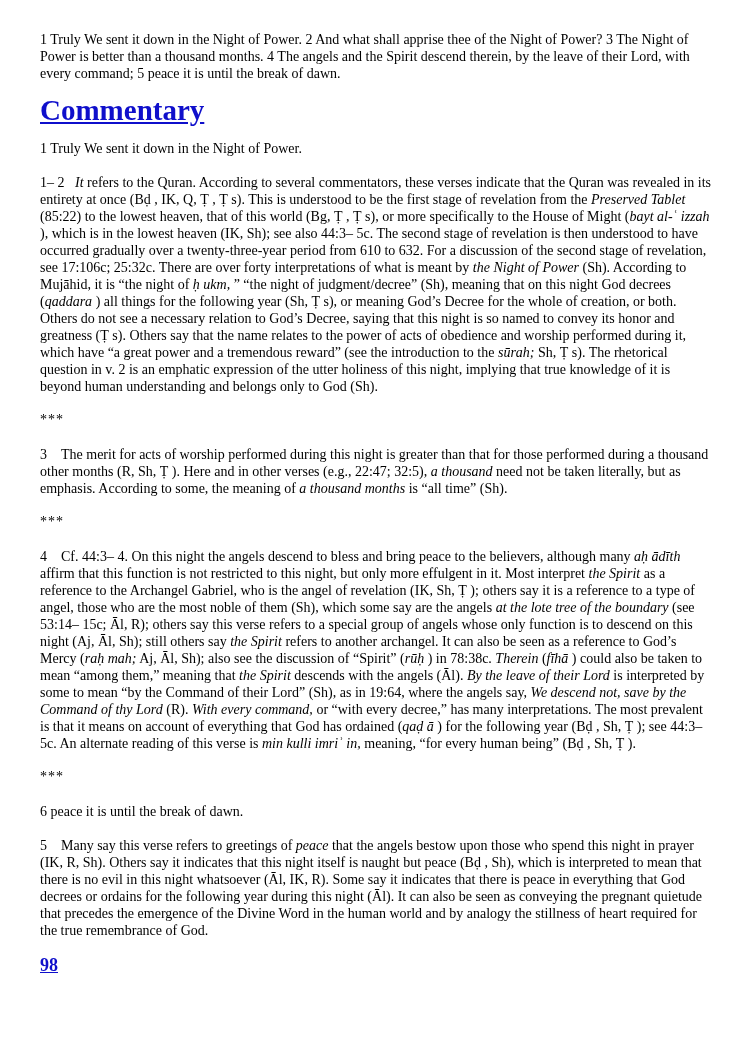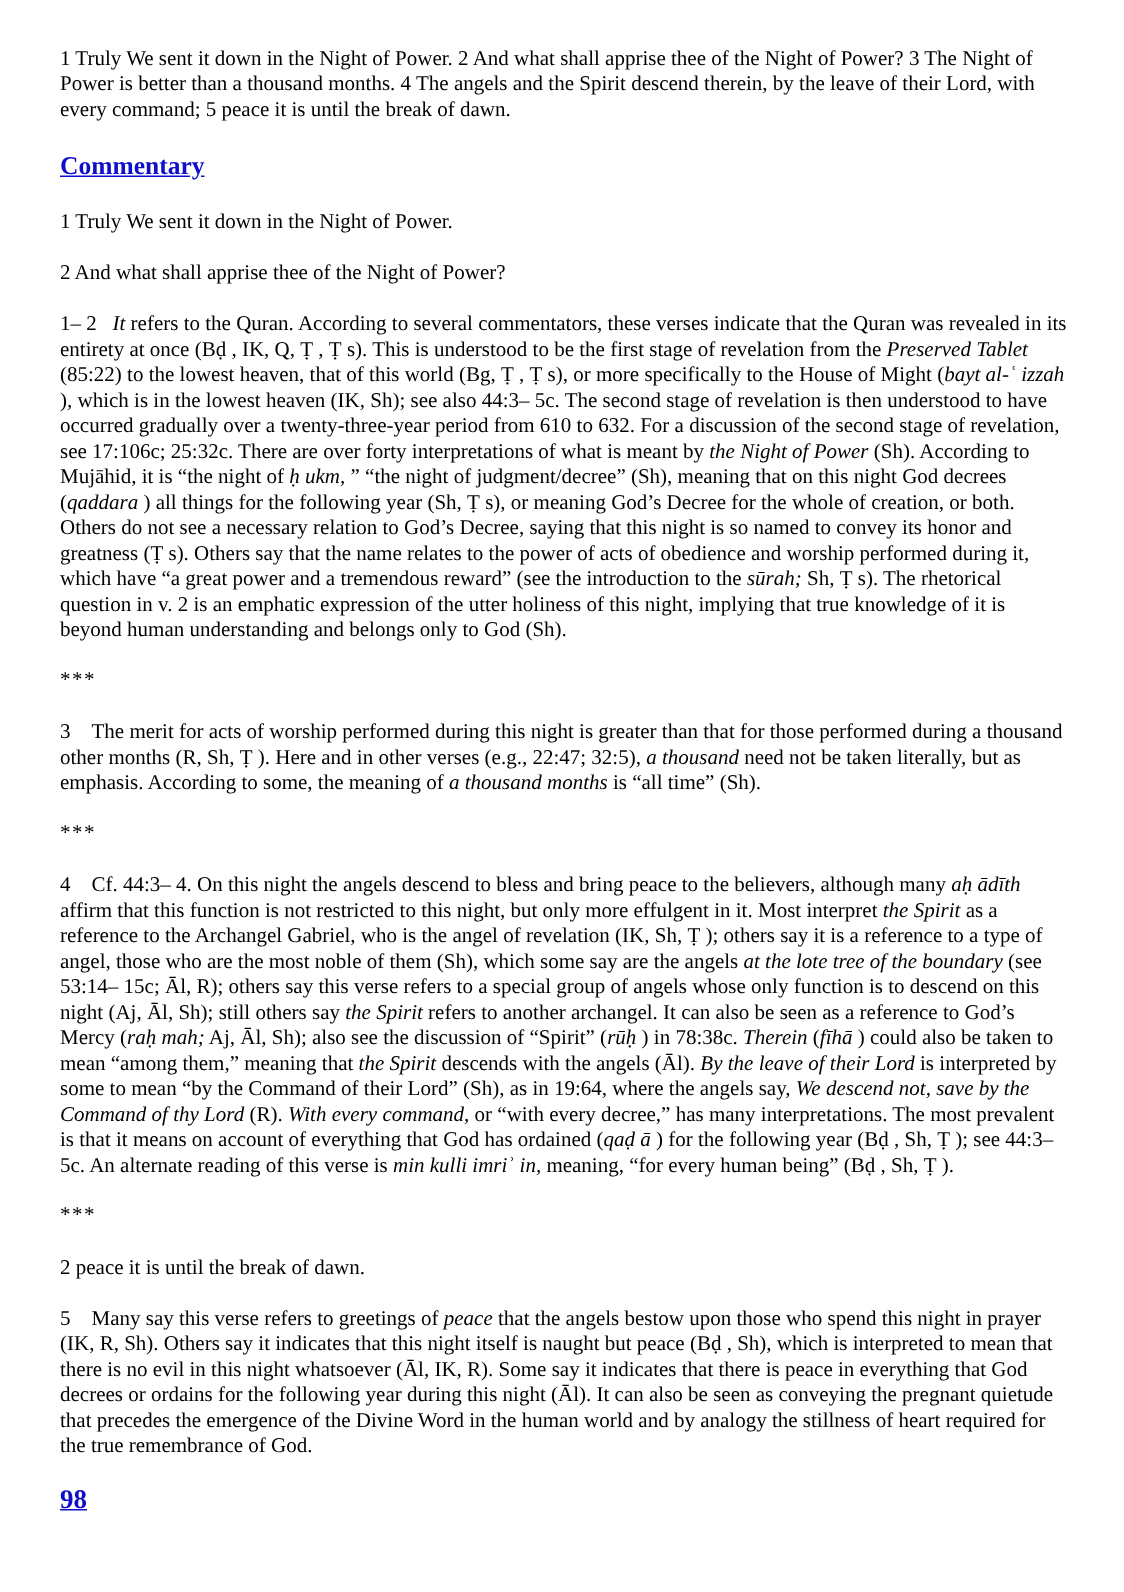--- a/index.html
+++ b/index.html
@@ -14,21 +14,21 @@
   .doc {
     padding: 31px 38px 0 40px;
     font-size: 14px;
     line-height: 17px;
     text-align: left;
   }
   .doc p { margin: 0 0 16px 0; }
   p.verse { margin: 0 0 17px 0; }
   p.separator { margin: 0 0 18px 0; letter-spacing: 1px; }
   h2.commentary-heading {
-    font-size: 17px;
+    font-size: 29px;
     line-height: 25px;
     font-weight: bold;
     margin: 3px 0 17px 0;
     color: #0f0fcb;
     text-decoration: underline;
     cursor: pointer;
   }
   .page-number {
     display: inline-block;
     margin: 2px 0 0 0;
@@ -45,25 +45,24 @@
 
 <div class="doc">
   <div>
       <p class="paragraph"><span>1 Truly We sent it down in the Night of Power. 2 And what shall apprise thee of the Night of Power? 3 The Night of Power is better than a thousand months. 4 The angels and the Spirit descend therein, by the leave of their Lord, with every command; 5 peace it is until the break of dawn.</span></p>
     </div>
 
   <h2 class="commentary-heading">Commentary</h2>
 
   <div>
       <p class="verse"><span>1 Truly We sent it down in the Night of Power.</span></p>
-      <p class="verse"><span>2 And what shall apprise thee of the Night of Power?</span></p>
       <p class="paragraph"><span>1– 2&nbsp;&nbsp;&nbsp;</span><i>It</i><span> refers to the Quran. According to several commentators, these verses indicate that the Quran was revealed in its entirety at once (Bḍ , IK, Q, Ṭ , Ṭ s). This is understood to be the first stage of revelation from the </span><i>Preserved Tablet</i><span> (85:22) to the lowest heaven, that of this world (Bg, Ṭ , Ṭ s), or more specifically to the House of Might (</span><i>bayt al-ʿ izzah</i><span> ), which is in the lowest heaven (IK, Sh); see also 44:3– 5c. The second stage of revelation is then understood to have occurred gradually over a twenty-three-year period from 610 to 632. For a discussion of the second stage of revelation, see 17:106c; 25:32c. There are over forty interpretations of what is meant by </span><i>the Night of Power</i><span> (Sh). According to Mujāhid, it is “the night of </span><i>ḥ ukm,</i><span> ” “the night of judgment/decree” (Sh), meaning that on this night God decrees (</span><i>qaddara</i><span> ) all things for the following year (Sh, Ṭ s), or meaning God’s Decree for the whole of creation, or both. Others do not see a necessary relation to God’s Decree, saying that this night is so named to convey its honor and greatness (Ṭ s). Others say that the name relates to the power of acts of obedience and worship performed during it, which have “a great power and a tremendous reward” (see the introduction to the </span><i>sūrah;</i><span> Sh, Ṭ s). The rhetorical question in v. 2 is an emphatic expression of the utter holiness of this night, implying that true knowledge of it is beyond human understanding and belongs only to God (Sh).</span></p>
       <p class="separator"><span>***</span></p>
       <p class="paragraph"><span>3&nbsp;&nbsp;&nbsp;&nbsp;The merit for acts of worship performed during this night is greater than that for those performed during a thousand other months (R, Sh, Ṭ ). Here and in other verses (e.g., 22:47; 32:5), </span><i>a thousand</i><span> need not be taken literally, but as emphasis. According to some, the meaning of </span><i>a thousand months</i><span> is “all time” (Sh).</span></p>
       <p class="separator"><span>***</span></p>
       <p class="paragraph"><span>4&nbsp;&nbsp;&nbsp;&nbsp;Cf. 44:3– 4. On this night the angels descend to bless and bring peace to the believers, although many </span><i>aḥ ādīth</i><span> affirm that this function is not restricted to this night, but only more effulgent in it. Most interpret </span><i>the Spirit</i><span> as a reference to the Archangel Gabriel, who is the angel of revelation (IK, Sh, Ṭ ); others say it is a reference to a type of angel, those who are the most noble of them (Sh), which some say are the angels </span><i>at the lote tree of the boundary</i><span> (see 53:14– 15c; Āl, R); others say this verse refers to a special group of angels whose only function is to descend on this night (Aj, Āl, Sh); still others say </span><i>the Spirit</i><span> refers to another archangel. It can also be seen as a reference to God’s Mercy (</span><i>raḥ mah;</i><span> Aj, Āl, Sh); also see the discussion of “Spirit” (</span><i>rūḥ</i><span> ) in 78:38c. </span><i>Therein</i><span> (</span><i>fīhā</i><span> ) could also be taken to mean “among them,” meaning that </span><i>the Spirit</i><span> descends with the angels (Āl). </span><i>By the leave of their Lord</i><span> is interpreted by some to mean “by the Command of their Lord” (Sh), as in 19:64, where the angels say, </span><i>We descend not, save by the Command of thy Lord</i><span> (R). </span><i>With every command,</i><span> or “with every decree,” has many interpretations. The most prevalent is that it means on account of everything that God has ordained (</span><i>qaḍ ā</i><span> ) for the following year (Bḍ , Sh, Ṭ ); see 44:3– 5c. An alternate reading of this verse is </span><i>min kulli imriʾ in,</i><span> meaning, “for every human being” (Bḍ , Sh, Ṭ ).</span></p>
       <p class="separator"><span>***</span></p>
-      <p class="verse"><span>2 peace it is until the break of dawn.</span></p>
+      <p class="verse"><span>6 peace it is until the break of dawn.</span></p>
       <p class="paragraph"><span>5&nbsp;&nbsp;&nbsp;&nbsp;Many say this verse refers to greetings of </span><i>peace</i><span> that the angels bestow upon those who spend this night in prayer (IK, R, Sh). Others say it indicates that this night itself is naught but peace (Bḍ , Sh), which is interpreted to mean that there is no evil in this night whatsoever (Āl, IK, R). Some say it indicates that there is peace in everything that God decrees or ordains for the following year during this night (Āl). It can also be seen as conveying the pregnant quietude that precedes the emergence of the Divine Word in the human world and by analogy the stillness of heart required for the true remembrance of God.</span></p>
     </div>
 
   <span class="page-number">98</span>
 </div>
 
 </body></html>

